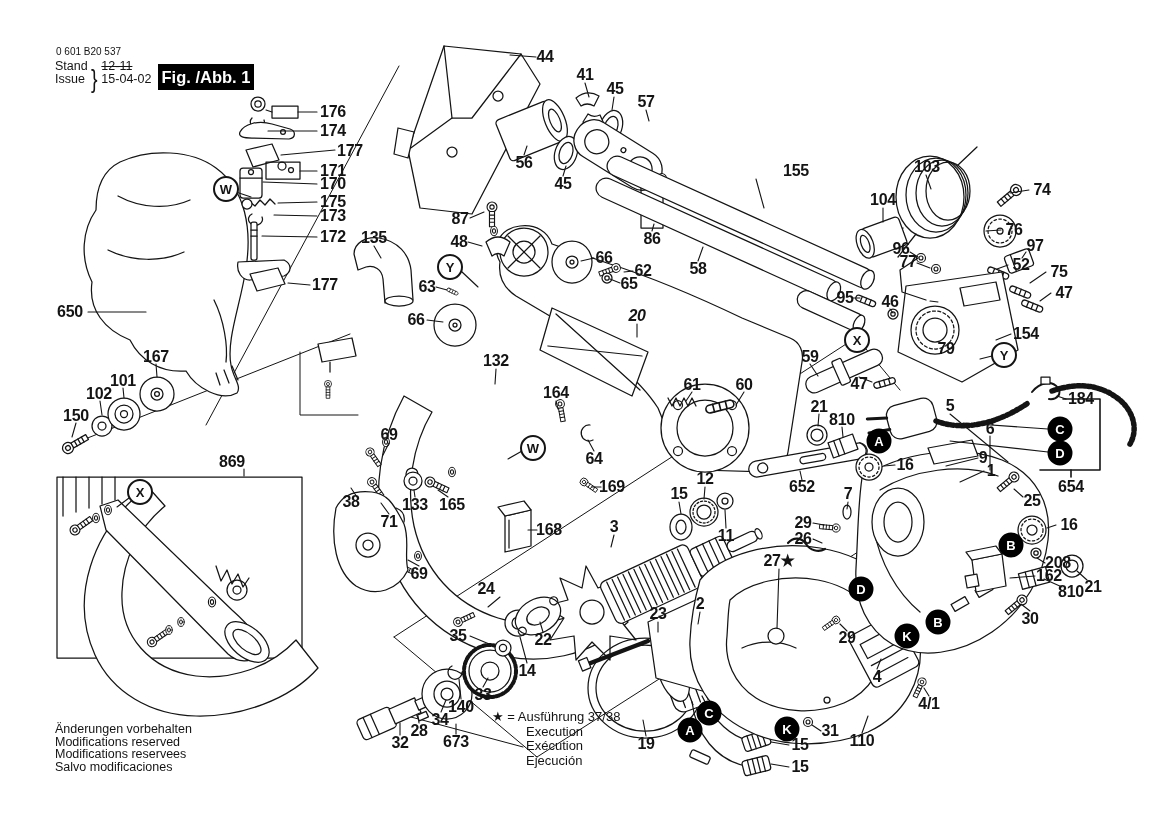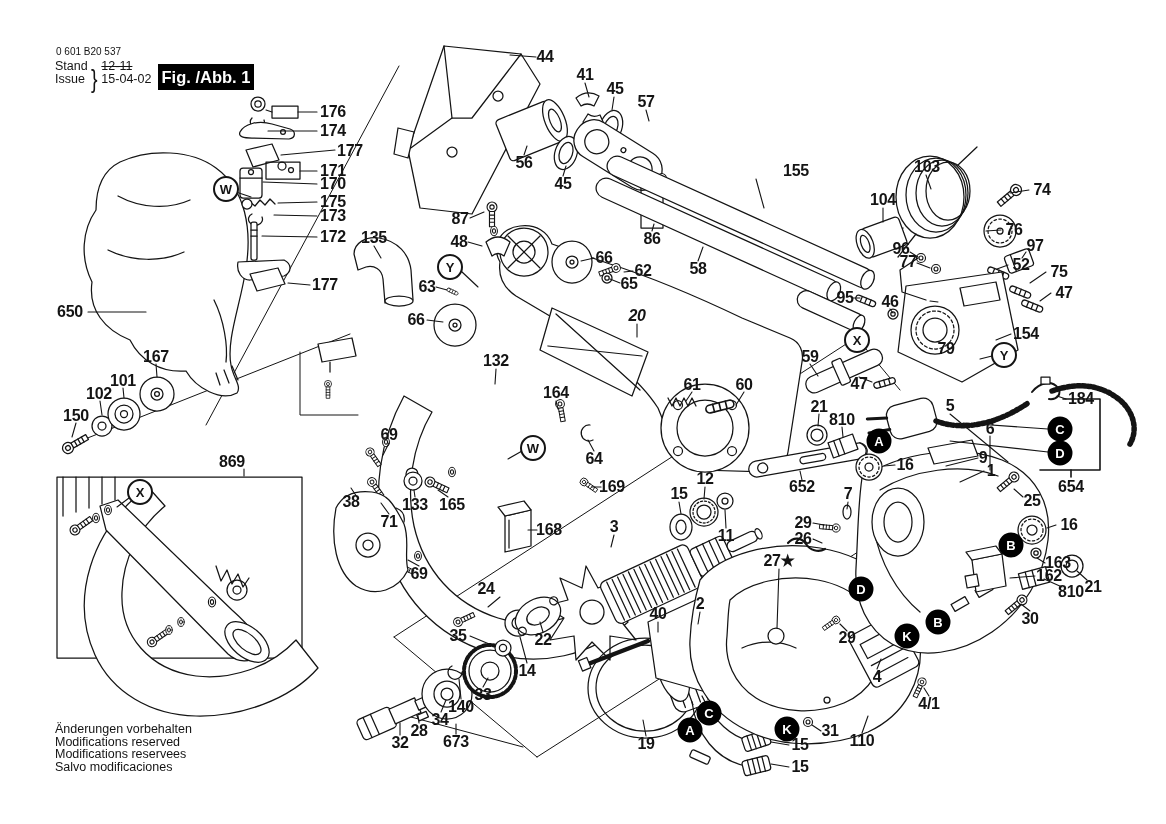--- a/index.html
+++ b/index.html
@@ -572,20 +572,26 @@
       <div>Issue</div>
     </div>
     <div class="brace">}</div>
     <div>
       <div class="strike">12-11</div>
       <div>15-04-02</div>
     </div>
   </div>
   <div class="figbox">Fig. /Abb. 1</div>
 
+  <div class="legend">
+    <div>★ = Ausführung 37/38</div>
+    <div class="ind">Execution</div>
+    <div class="ind">Exécution</div>
+    <div class="ind">Ejecución</div>
+  </div>
 
   <div class="footnotes">
     <div>Änderungen vorbehalten</div>
     <div>Modifications reserved</div>
     <div>Modifications reservees</div>
     <div>Salvo modificaciones</div>
   </div>
 
   <div id="label-layer">
       <div class="plabel" style="left: 333px; top: 112px;">176</div>
@@ -657,21 +663,21 @@
       <div class="plabel" style="left: 486px; top: 589px;">24</div>
       <div class="plabel" style="left: 543px; top: 640px;">22</div>
       <div class="plabel" style="left: 458px; top: 636px;">35</div>
       <div class="plabel" style="left: 527px; top: 671px;">14</div>
       <div class="plabel" style="left: 483px; top: 695px;">33</div>
       <div class="plabel" style="left: 461px; top: 707px;">140</div>
       <div class="plabel" style="left: 440px; top: 720px;">34</div>
       <div class="plabel" style="left: 419px; top: 731px;">28</div>
       <div class="plabel" style="left: 400px; top: 743px;">32</div>
       <div class="plabel" style="left: 456px; top: 742px;">673</div>
-      <div class="plabel" style="left: 658px; top: 614px;">40</div>
+      <div class="plabel" style="left: 658px; top: 614px;">23</div>
       <div class="plabel" style="left: 700px; top: 604px;">2</div>
       <div class="plabel" style="left: 646px; top: 744px;">19</div>
       <div class="plabel" style="left: 800px; top: 745px;">15</div>
       <div class="plabel" style="left: 800px; top: 767px;">15</div>
       <div class="plabel" style="left: 779px; top: 561px;">27★</div>
       <div class="plabel" style="left: 830px; top: 731px;">31</div>
       <div class="plabel" style="left: 862px; top: 741px;">110</div>
       <div class="plabel" style="left: 877px; top: 677px;">4</div>
       <div class="plabel" style="left: 929px; top: 704px;">4/1</div>
       <div class="plabel" style="left: 847px; top: 638px;">29</div>
@@ -683,21 +689,21 @@
       <div class="plabel" style="left: 842px; top: 420px;">810</div>
       <div class="plabel" style="left: 905px; top: 465px;">16</div>
       <div class="plabel" style="left: 950px; top: 406px;">5</div>
       <div class="plabel" style="left: 990px; top: 429px;">6</div>
       <div class="plabel" style="left: 1081px; top: 399px;">184</div>
       <div class="plabel" style="left: 1071px; top: 487px;">654</div>
       <div class="plabel" style="left: 983px; top: 458px;">9</div>
       <div class="plabel" style="left: 991px; top: 471px;">1</div>
       <div class="plabel" style="left: 1032px; top: 501px;">25</div>
       <div class="plabel" style="left: 1069px; top: 525px;">16</div>
-      <div class="plabel" style="left: 1058px; top: 563px;">163</div>
+      <div class="plabel" style="left: 1058px; top: 563px;">208</div>
       <div class="plabel" style="left: 1049px; top: 576px;">162</div>
       <div class="plabel" style="left: 1071px; top: 592px;">810</div>
       <div class="plabel" style="left: 1093px; top: 587px;">21</div>
       <div class="plabel" style="left: 1030px; top: 619px;">30</div>
       <div class="marker" style="left: 226px; top: 189px;">W</div>
       <div class="marker" style="left: 450px; top: 267px;">Y</div>
       <div class="marker" style="left: 533px; top: 448px;">W</div>
       <div class="marker" style="left: 140px; top: 492px;">X</div>
       <div class="marker" style="left: 857px; top: 340px;">X</div>
       <div class="marker" style="left: 1004px; top: 355px;">Y</div>

